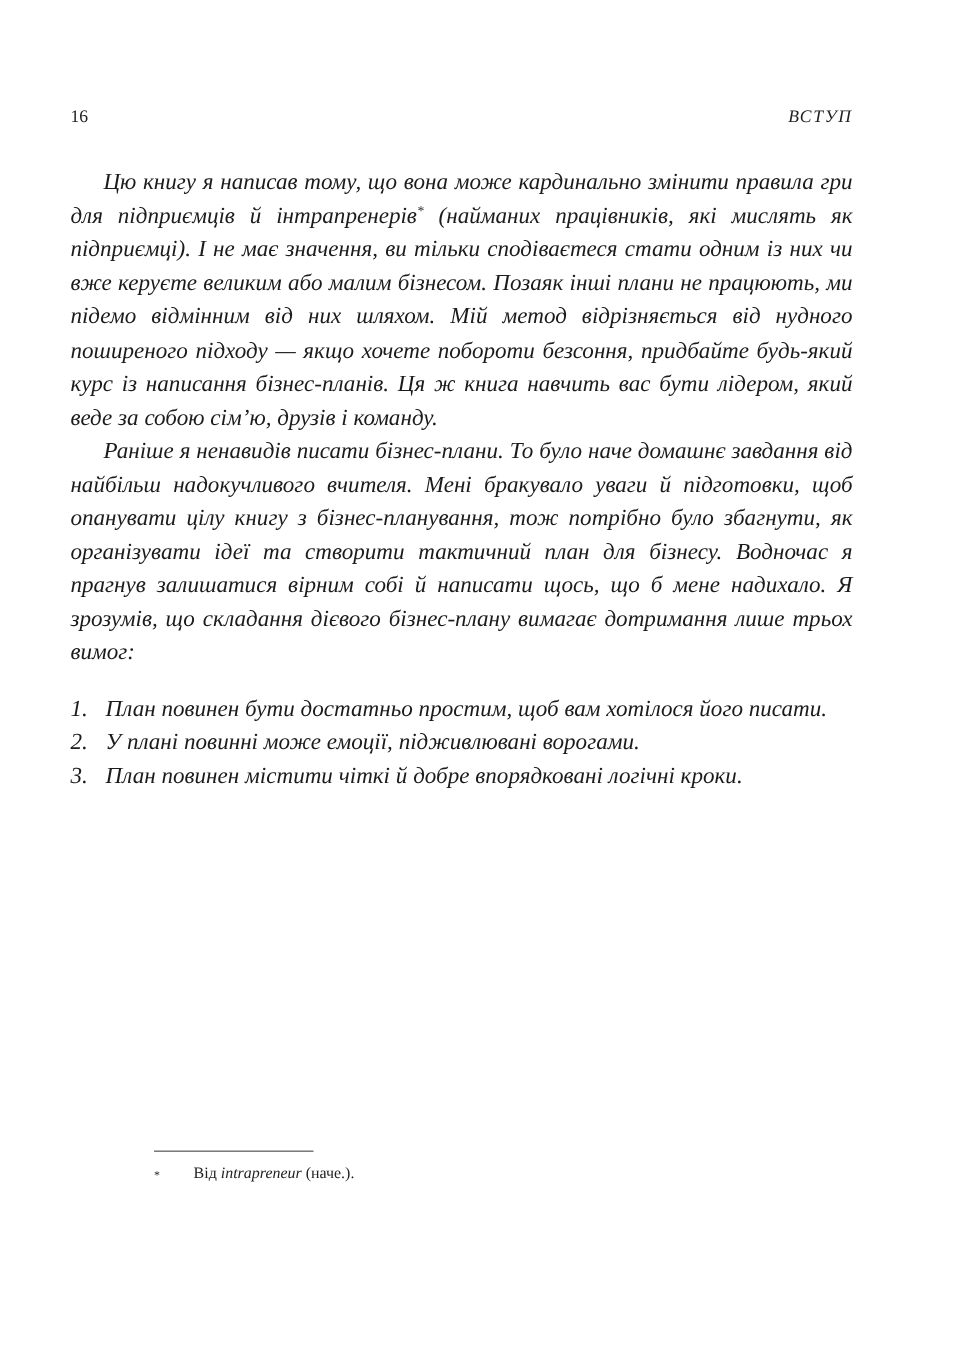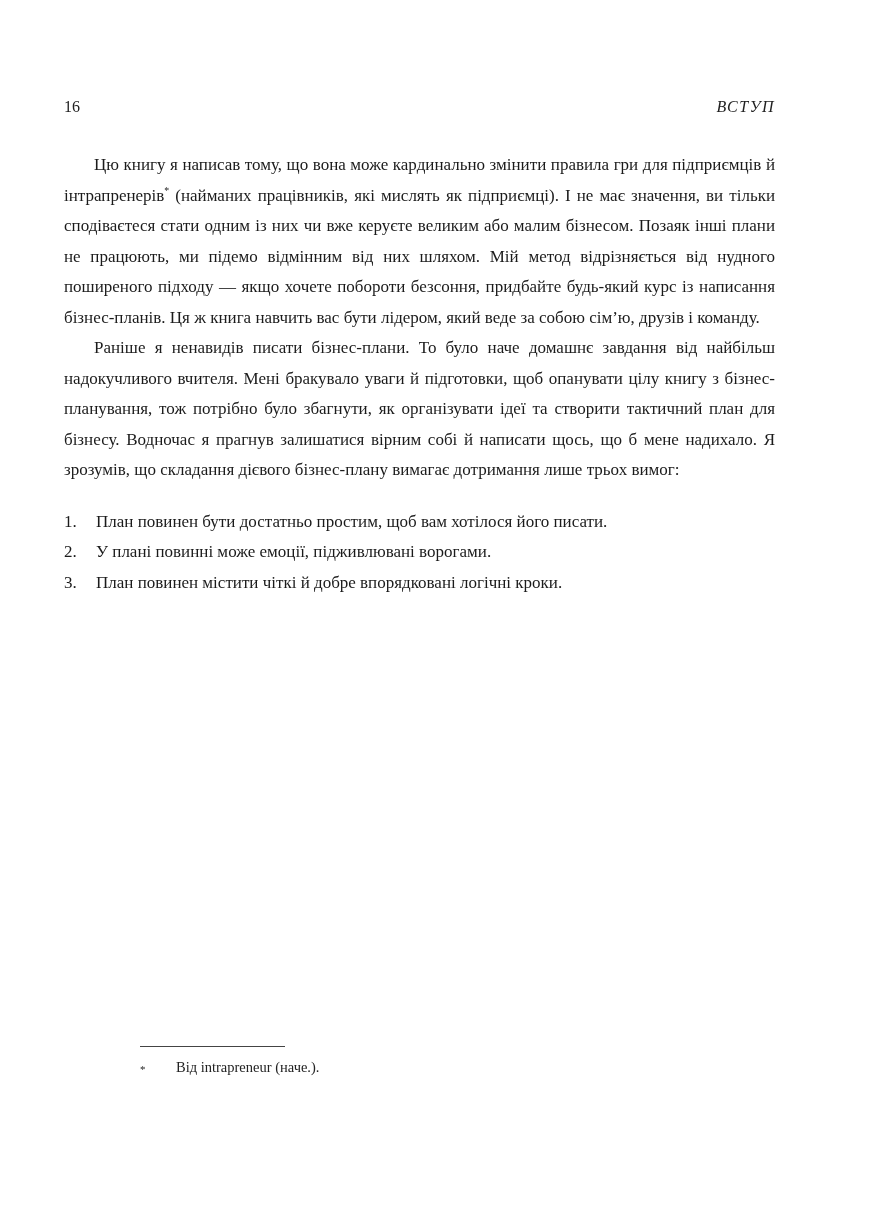--- a/index.html
+++ b/index.html
@@ -23,23 +23,24 @@
     align-items: baseline;
     font-size: 16px;
     color: #222;
     margin-bottom: 34px;
   }
   .chapter-title {
     letter-spacing: 1.5px;
     font-style: italic;
   }
   .page-body {
-    font-size: 17px;
+    font-size: 21px;
     line-height: 30.5px;
     text-align: justify;
+    font-style: italic;
   }
   p.para {
     margin: 0;
   }
   p.para.indent {
     text-indent: 30px;
   }
   sup.fn-ref {
     font-size: 0.58em;
     line-height: 0;
@@ -76,20 +77,21 @@
   .footnote-line {
     display: flex;
   }
   .footnote-marker {
     width: 36px;
     flex: 0 0 36px;
     font-size: 0.75em;
     padding-top: 2px;
   }
   .footnote-term {
+    font-style: italic;
   }
 </style>
 </head>
 <body>
 
 <div class="page">
 
   <header class="page-header">
     <span class="page-number">16</span>
     <span class="chapter-title">ВСТУП</span>

